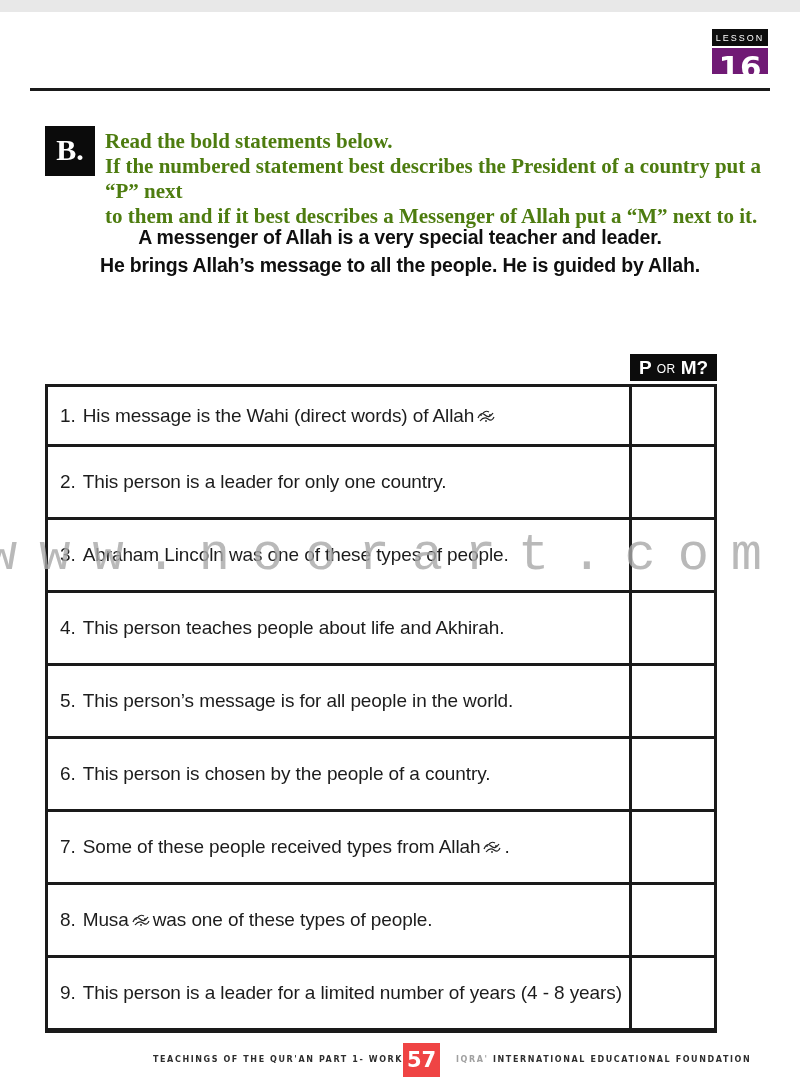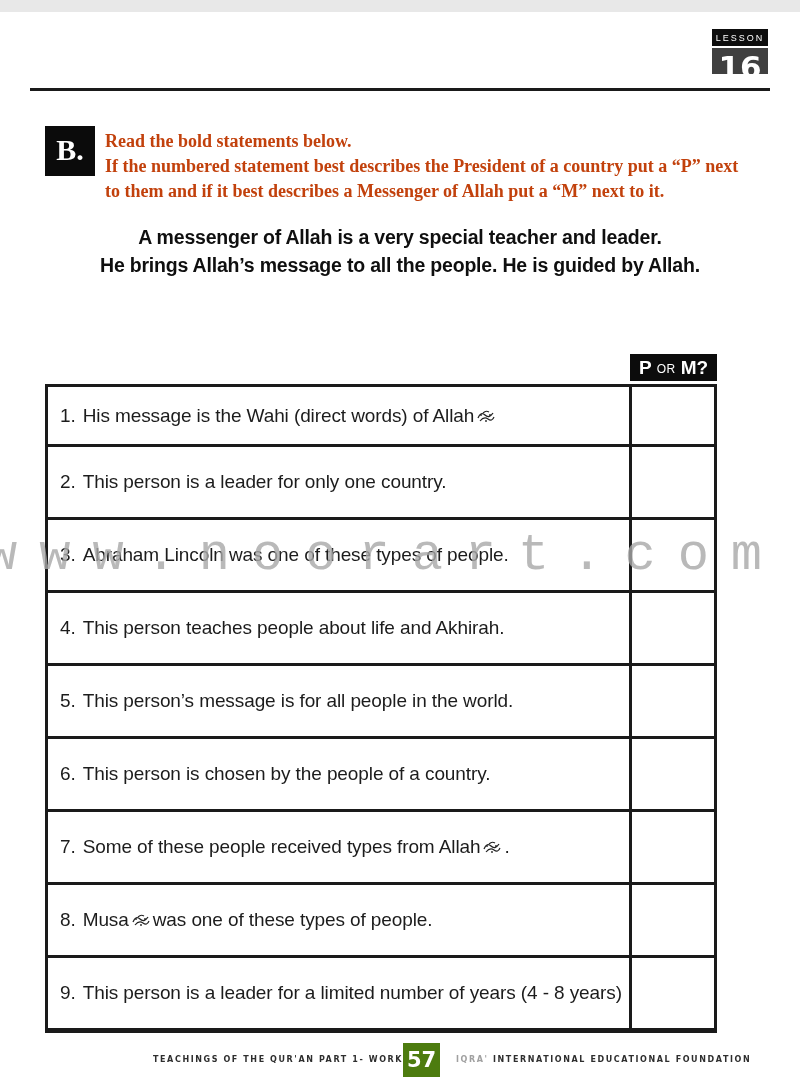--- a/index.html
+++ b/index.html
@@ -9,36 +9,36 @@
     font-family:"Liberation Sans", sans-serif; color:#161616;
   }
 
   
   .lesson-badge { position:absolute; top:17px; left:712px; width:56px; }
   .lesson-label {
     display:block; background:#0d0d0d; color:#fff; text-align:center;
     font-size:9px; letter-spacing:2px; padding:4px 0 3px;
   }
   .lesson-number {
-    display:block; background:#404040; color:#fff; text-align:center;
+    display:block; background:#701a75; color:#fff; text-align:center;
     font-family:"DejaVu Sans", sans-serif; font-weight:bold;
     font-size:31px; height:26px; line-height:38px; margin-top:2px;
   }
   .top-rule { position:absolute; left:30px; top:76px; width:740px; height:3px; background:#1a1a1a; }
 
   
   .b-box {
     position:absolute; left:45px; top:114px; width:50px; height:50px;
     background:#0b0b0b; color:#fff; text-align:center;
     font-family:"Liberation Serif", serif; font-weight:bold; font-size:30px; line-height:48px;
   }
   .instructions {
     position:absolute; left:105px; top:117px; width:660px;
     font-family:"Liberation Serif", serif; font-weight:bold;
-    font-size:18px; line-height:25px; color:#c2410c;
+    font-size:21px; line-height:25px; color:#4d7c0f;
   }
 
   
   .statement {
     position:absolute; left:100px; font-weight:bold;
     font-size:19.5px; line-height:28px; letter-spacing:-0.2px; color:#0f0f0f;text-align:center;
   }
   .statement-1 { top:211px; }
   .statement-2 { top:293px; }
 
@@ -77,21 +77,21 @@
   
   .footer-left, .footer-right {
     position:absolute; top:1043px; font-family:"DejaVu Sans", sans-serif;
     font-size:8px; font-weight:bold; letter-spacing:1.6px; color:#2e2e2e; white-space:nowrap;
   }
   .footer-left { left:153px; }
   .footer-right { left:456px; }
   .footer-faded { color:#a0a0a0; }
   .page-box {
     position:absolute; left:403px; top:1031px; width:37px; height:34px;
-    background:#4d7c0f; color:#fff; text-align:center;
+    background:#ef4444; color:#fff; text-align:center;
     font-family:"DejaVu Sans", sans-serif; font-weight:bold; font-size:21px; line-height:34px;
   }
 </style>
 </head>
 <body>
 
 <div class="page">
 
   <div class="lesson-badge">
     <span class="lesson-label">LESSON</span>

